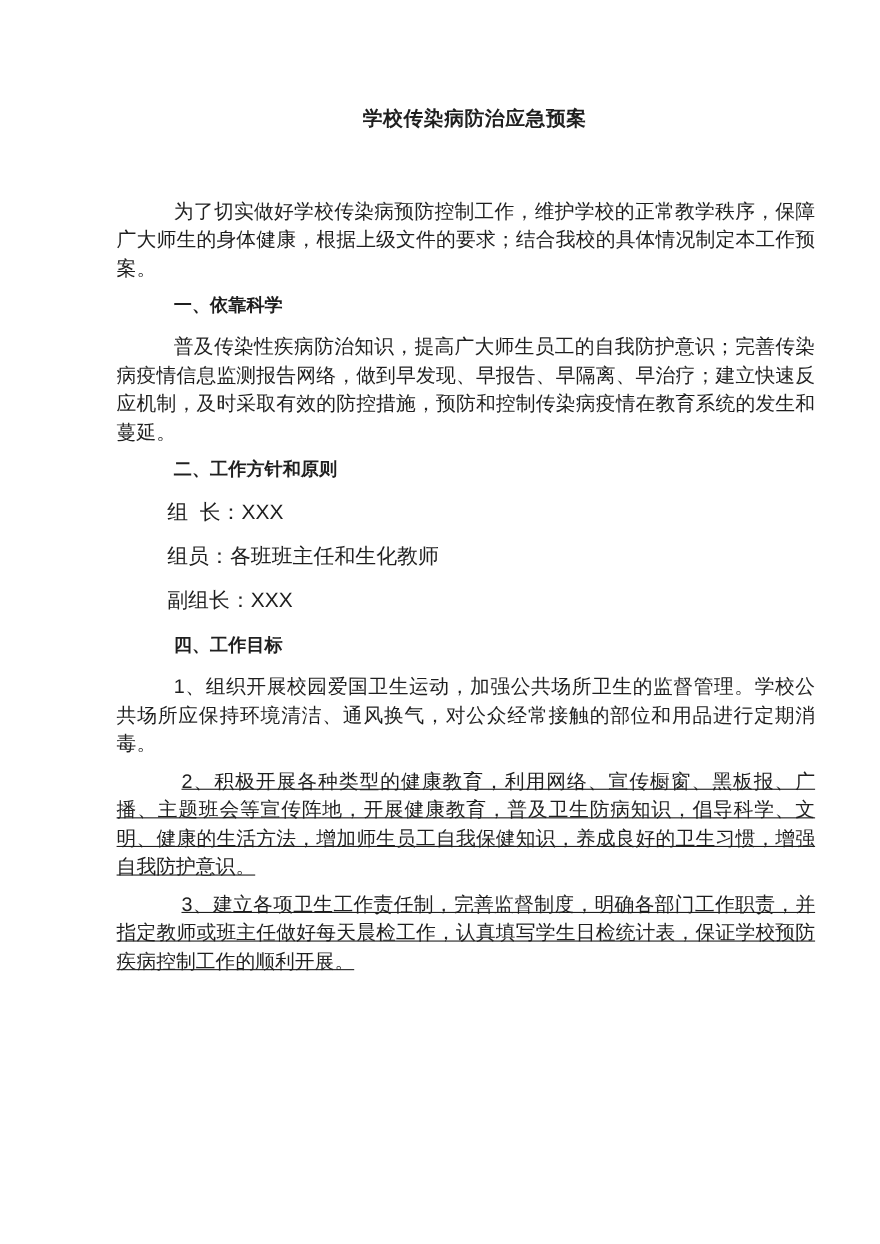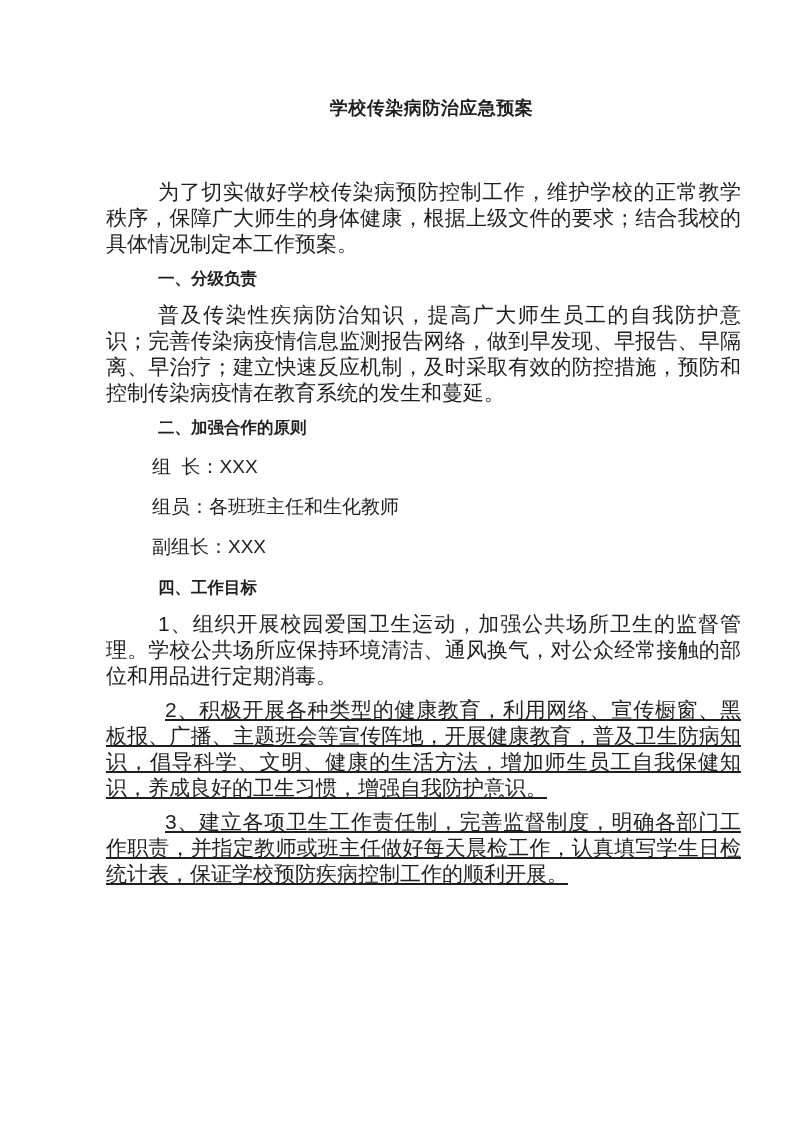--- a/index.html
+++ b/index.html
@@ -24,21 +24,21 @@
   }
   .doc-title {
     font-size: 18px;
     line-height: 26px;
     font-weight: 700;
     text-align: center;
     margin: 0 0 58px 16px;
     letter-spacing: 0.5px;
   }
   .para {
-    font-size: 21px;
+    font-size: 18px;
     line-height: 26px;
     margin: 0 0 8px 0;
     text-align: justify;
     text-indent: 52px;
     white-space: pre-wrap;
   }
   .heading {
     font-size: 16.5px;
     line-height: 26px;
     font-weight: 700;
@@ -59,25 +59,25 @@
 </style>
 </head>
 <body>
 
 <div class="page">
 
   <h1 class="doc-title">学校传染病防治应急预案</h1>
 
   <p class="para">为了切实做好学校传染病预防控制工作，维护学校的正常教学秩序，保障广大师生的身体健康，根据上级文件的要求；结合我校的具体情况制定本工作预案。</p>
 
-  <p class="heading">一、分级负责</p>
+  <p class="heading">一、依靠科学</p>
 
   <p class="para">普及传染性疾病防治知识，提高广大师生员工的自我防护意识；完善传染病疫情信息监测报告网络，做到早发现、早报告、早隔离、早治疗；建立快速反应机制，及时采取有效的防控措施，预防和控制传染病疫情在教育系统的发生和蔓延。</p>
 
-  <p class="heading">二、加强合作的原则</p>
+  <p class="heading">二、工作方针和原则</p>
 
 
 
   <p class="kv">组  长：XXX</p>
 
   <p class="kv">组员：各班班主任和生化教师</p>
 
   <p class="kv">副组长：XXX</p>
 
 

